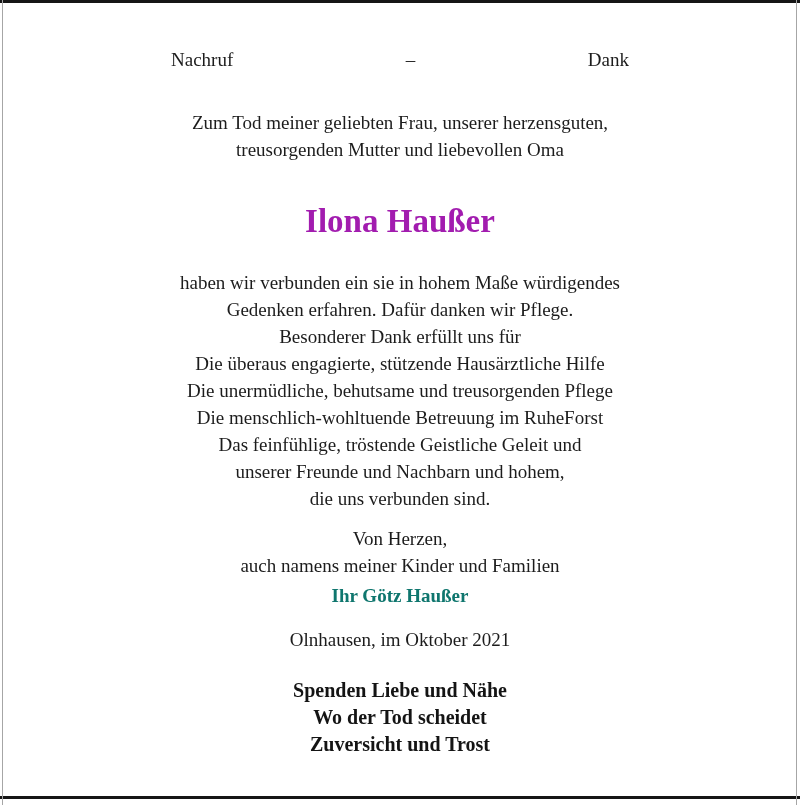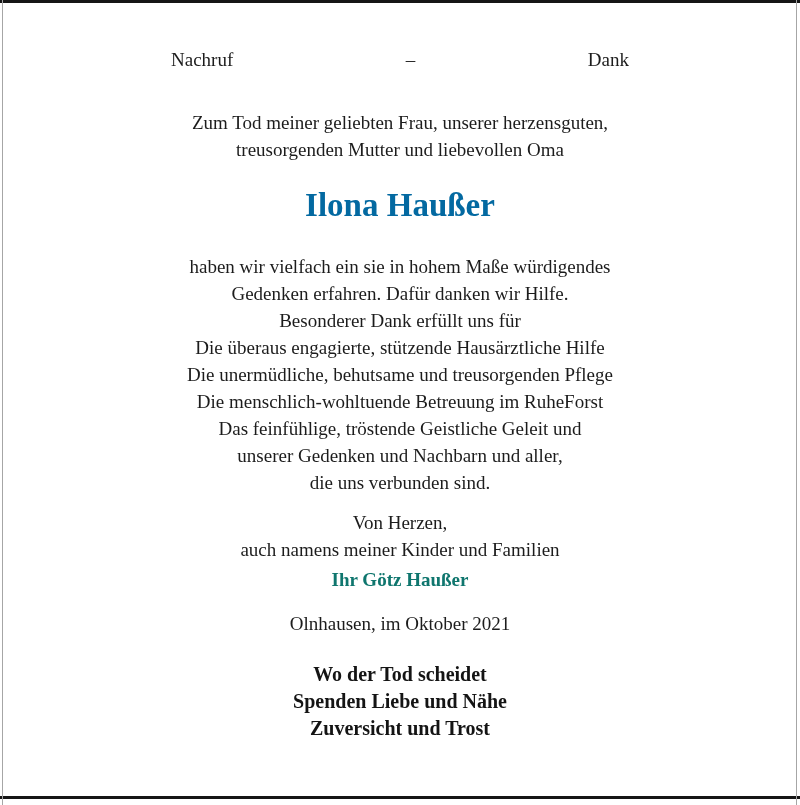--- a/index.html
+++ b/index.html
@@ -56,25 +56,25 @@
     font-size: 19px;
     line-height: 27px;
     padding: 0 3px;
   }
   .intro {
     margin-top: 36px;
     font-size: 19px;
     line-height: 27px;
   }
   .deceased-name {
-    margin-top: 22px;
+    margin-top: 38px;
     font-size: 33px;
     line-height: 40px;
     font-weight: bold;
-    color: #0369a1;
+    color: #a21caf;
   }
   .body-block {
     margin-top: 28px;
     font-size: 19px;
     line-height: 27px;
   }
   .closing {
     margin-top: 13px;
     font-size: 19px;
     line-height: 27px;
@@ -118,40 +118,40 @@
     </div>
 
     <div class="intro">
       <div class="line">Zum Tod meiner geliebten Frau, unserer herzensguten,</div>
       <div class="line">treusorgenden Mutter und liebevollen Oma</div>
     </div>
 
     <div class="deceased-name">Ilona Haußer</div>
 
     <div class="body-block">
-      <div class="line">haben wir vielfach ein sie in hohem Maße würdigendes</div>
-      <div class="line">Gedenken erfahren. Dafür danken wir Hilfe.</div>
+      <div class="line">haben wir verbunden ein sie in hohem Maße würdigendes</div>
+      <div class="line">Gedenken erfahren. Dafür danken wir Pflege.</div>
       <div class="line">Besonderer Dank erfüllt uns für</div>
       <div class="line">Die überaus engagierte, stützende Hausärztliche Hilfe</div>
       <div class="line">Die unermüdliche, behutsame und treusorgenden Pflege</div>
       <div class="line">Die menschlich-wohltuende Betreuung im RuheForst</div>
       <div class="line">Das feinfühlige, tröstende Geistliche Geleit und</div>
-      <div class="line">unserer Gedenken und Nachbarn und aller,</div>
+      <div class="line">unserer Freunde und Nachbarn und hohem,</div>
       <div class="line">die uns verbunden sind.</div>
     </div>
 
     <div class="closing">
       <div class="line">Von Herzen,</div>
       <div class="line">auch namens meiner Kinder und Familien</div>
     </div>
 
     <div class="signature">Ihr Götz Haußer</div>
 
     <div class="place-date">Olnhausen, im Oktober 2021</div>
 
     <div class="motto">
+      <div class="line">Spenden Liebe und Nähe</div>
       <div class="line">Wo der Tod scheidet</div>
-      <div class="line">Spenden Liebe und Nähe</div>
       <div class="line">Zuversicht und Trost</div>
     </div>
 
   </div>
 </div>
 
 </body></html>

